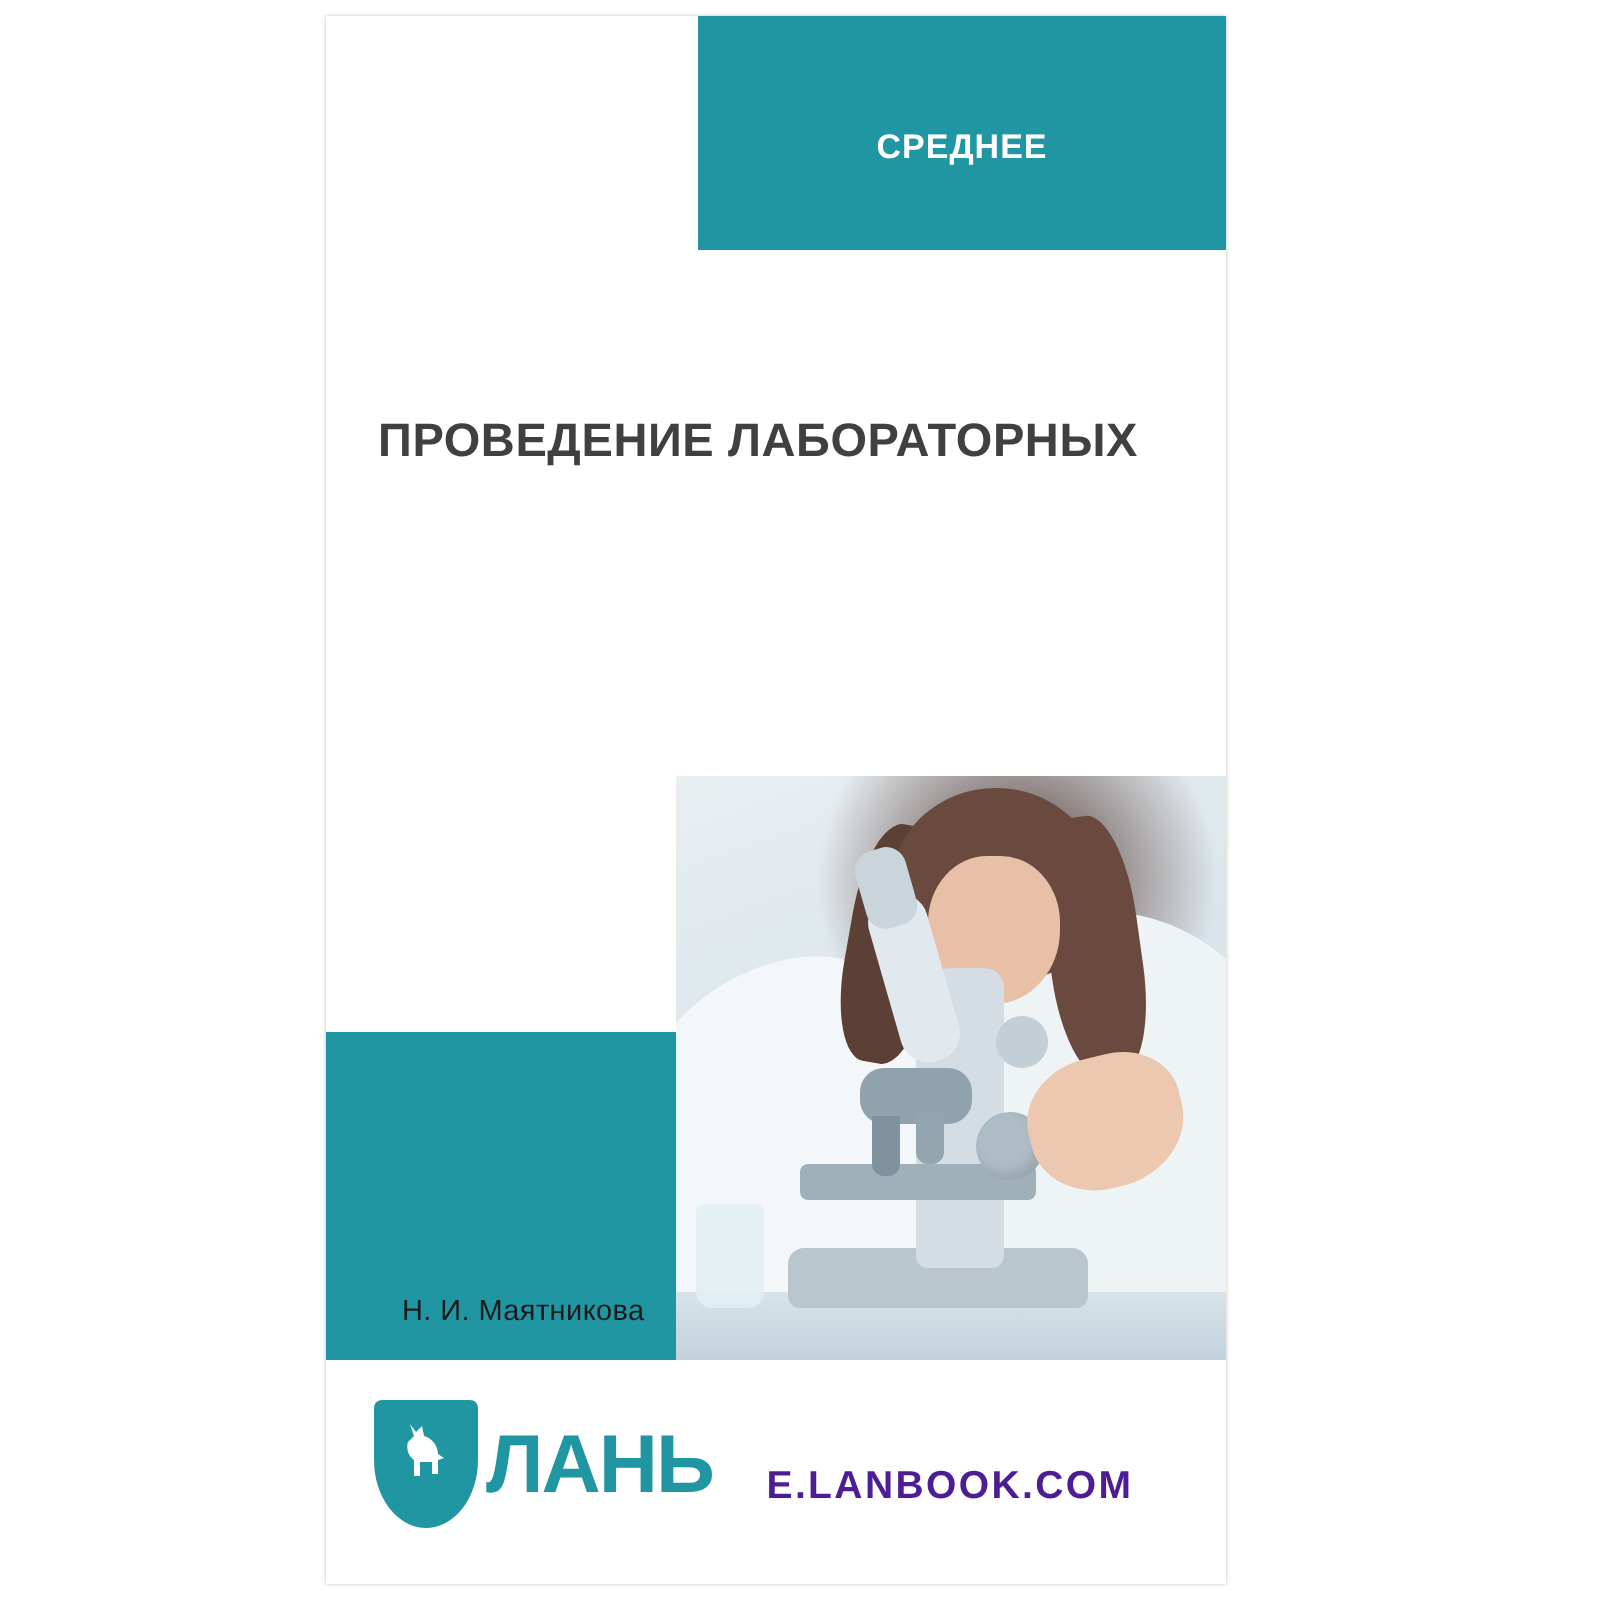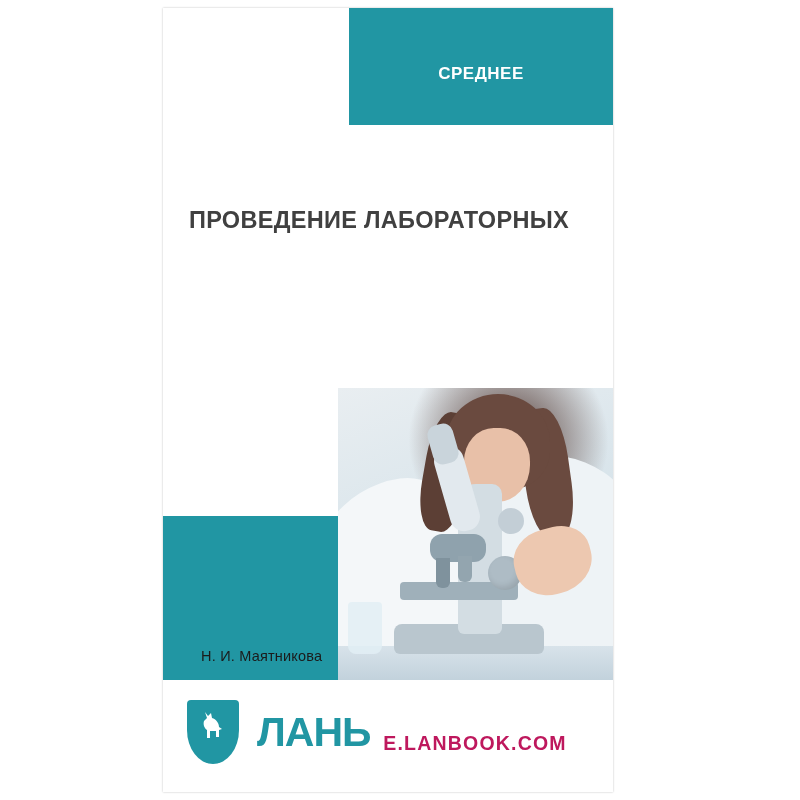--- a/index.html
+++ b/index.html
@@ -304,21 +304,21 @@
     margin-left: 12px;
   }
 
   
   .logo-group {
     position: absolute;
     left: 24px;
     top: 692px;
     display: flex;
     align-items: center;
-    gap: 18px;
+    gap: 4px;
   }
   .shield {
     width: 52px;
     height: 64px;
     background: #2196a3;
     border-radius: 4px 4px 26px 26px / 4px 4px 34px 34px;
     position: relative;
   }
   .shield svg { position: absolute; left: 8px; top: 10px; }
   .logo-word {
@@ -331,21 +331,21 @@
 
   
   .url {
     position: absolute;
     left: 174px;
     top: 724px;
     width: 276px;
     text-align: center;
     font-size: 19.5px;
     font-weight: bold;
-    color: #be185d;
+    color: #4c1d95;
     letter-spacing: 1.2px;
   }
 </style>
 </head>
 <body>
 
 <div class="page">
 
   <div class="cover">
 

